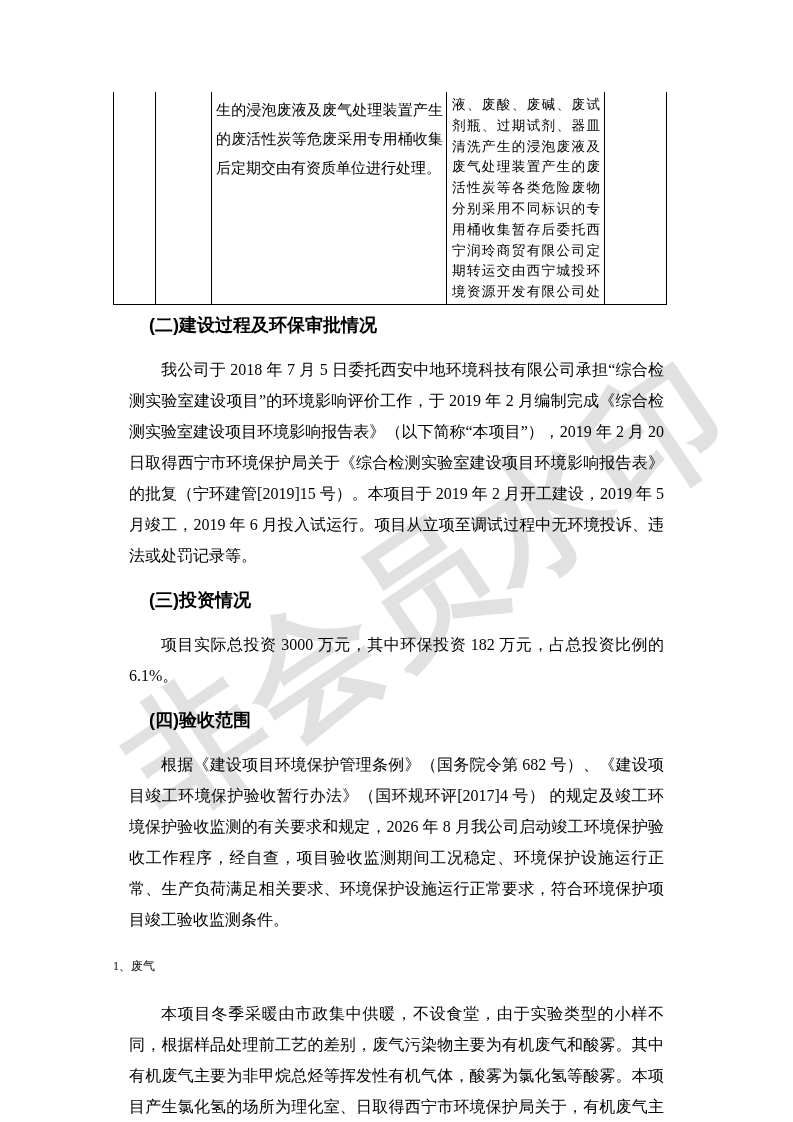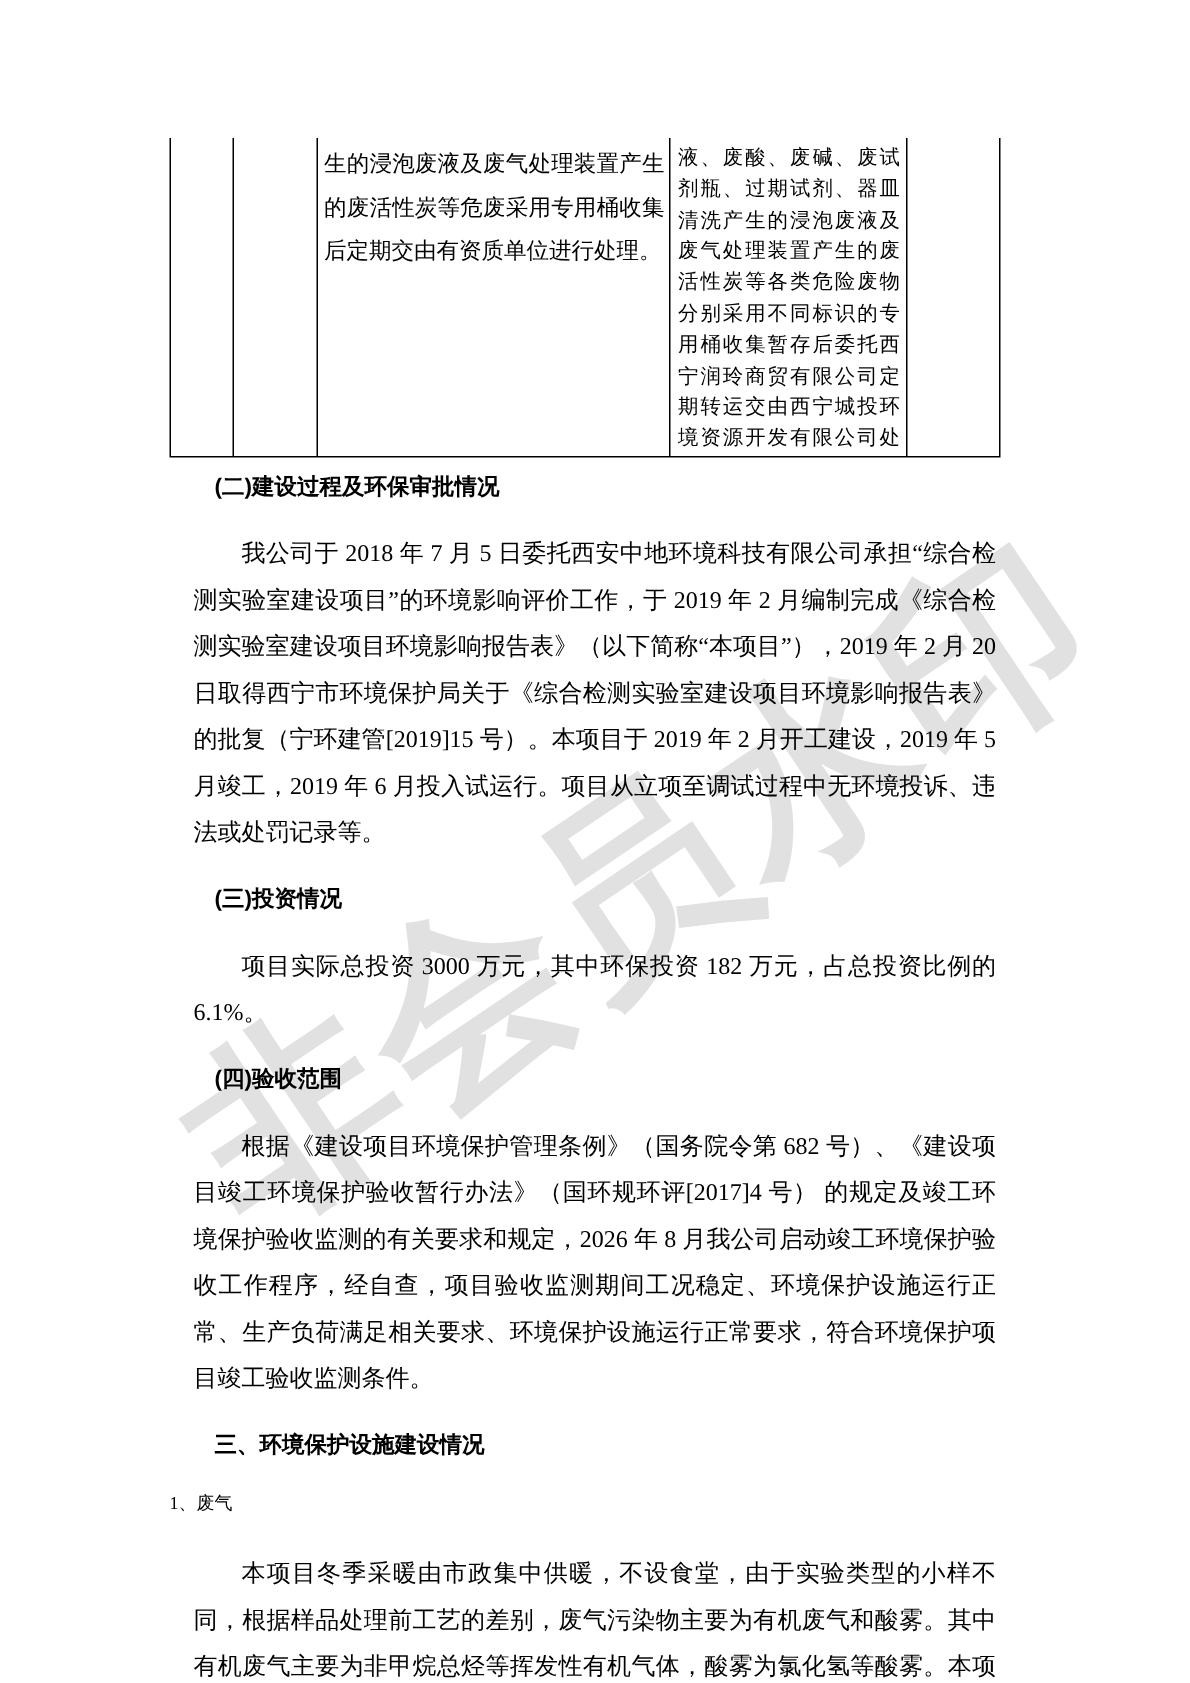--- a/index.html
+++ b/index.html
@@ -55,21 +55,21 @@
     width:158px;
     padding:3px 4px 0 5px;
     font-size:13.6px; line-height:20.8px;
     text-align:justify;
   }
   .c5 { width:62px; }
   .sec-heading {
     margin:7px 0 5px;
     font-family:"Liberation Sans", sans-serif;
     font-weight:bold;
-    font-size:15px; line-height:26px;
+    font-size:18px; line-height:26px;
     text-indent:2em;
   }
   .para {
     margin:16px;
     font-size:16px; line-height:31px;
     text-indent:2em;
     text-align:justify;
   }
   .list-item {
     margin:10px 0 1px;
@@ -97,19 +97,18 @@
     <h3 class="sec-heading">(二)建设过程及环保审批情况</h3>
     <p class="para">我公司于 2018 年 7 月 5 日委托西安中地环境科技有限公司承担“综合检测实验室建设项目”的环境影响评价工作，于 2019 年 2 月编制完成《综合检测实验室建设项目环境影响报告表》（以下简称“本项目”），2019 年 2 月 20 日取得西宁市环境保护局关于《综合检测实验室建设项目环境影响报告表》的批复（宁环建管[2019]15 号）。本项目于 2019 年 2 月开工建设，2019 年 5 月竣工，2019 年 6 月投入试运行。项目从立项至调试过程中无环境投诉、违法或处罚记录等。</p>
 
     <h3 class="sec-heading">(三)投资情况</h3>
     <p class="para">项目实际总投资 3000 万元，其中环保投资 182 万元，占总投资比例的 6.1%。</p>
 
     <h3 class="sec-heading">(四)验收范围</h3>
     <p class="para">根据《建设项目环境保护管理条例》（国务院令第 682 号）、《建设项目竣工环境保护验收暂行办法》（国环规环评[2017]4 号） 的规定及竣工环境保护验收监测的有关要求和规定，2026 年 8 月我公司启动竣工环境保护验收工作程序，经自查，项目验收监测期间工况稳定、环境保护设施运行正常、生产负荷满足相关要求、环境保护设施运行正常要求，符合环境保护项目竣工验收监测条件。</p>
 
 
-    <h3 class="sec-heading">三、环境保护设施建设情况</h3>
 
     <div class="list-item">1、废气</div>
     <p class="para">本项目冬季采暖由市政集中供暖，不设食堂，由于实验类型的小样不同，根据样品处理前工艺的差别，废气污染物主要为有机废气和酸雾。其中有机废气主要为非甲烷总烃等挥发性有机气体，酸雾为氯化氢等酸雾。本项目产生氯化氢的场所为理化室、日取得西宁市环境保护局关于，有机废气主要产生在有机样品前处</p>
 
   </div>
 </div>
 
 </body></html>

